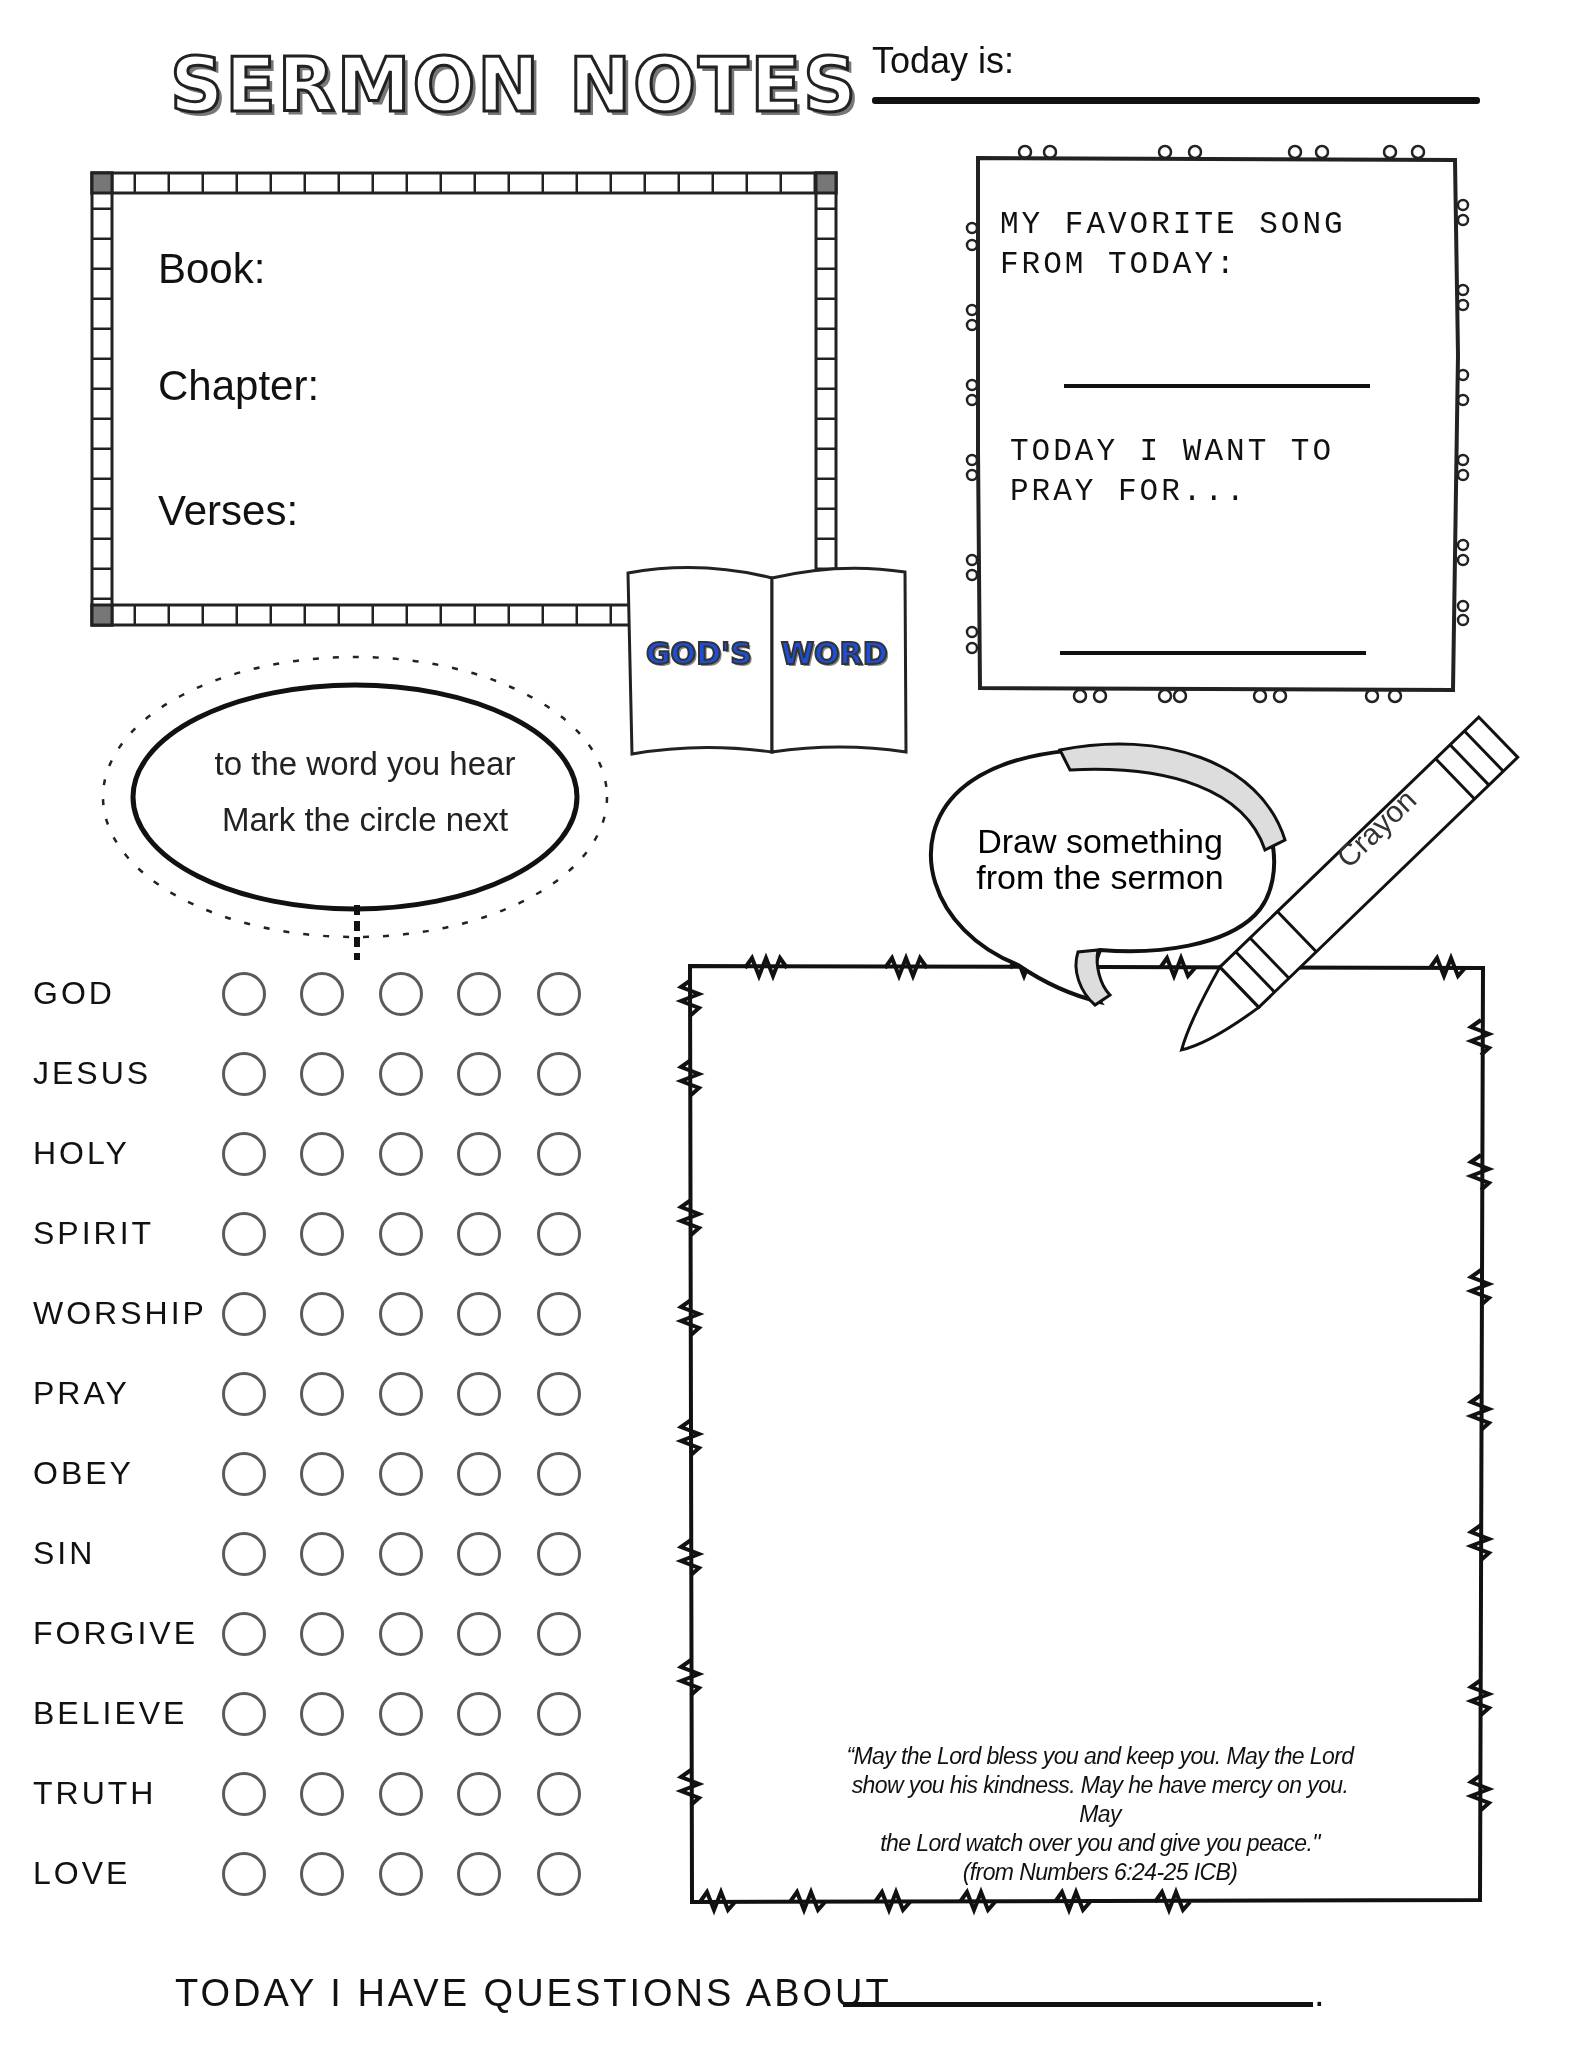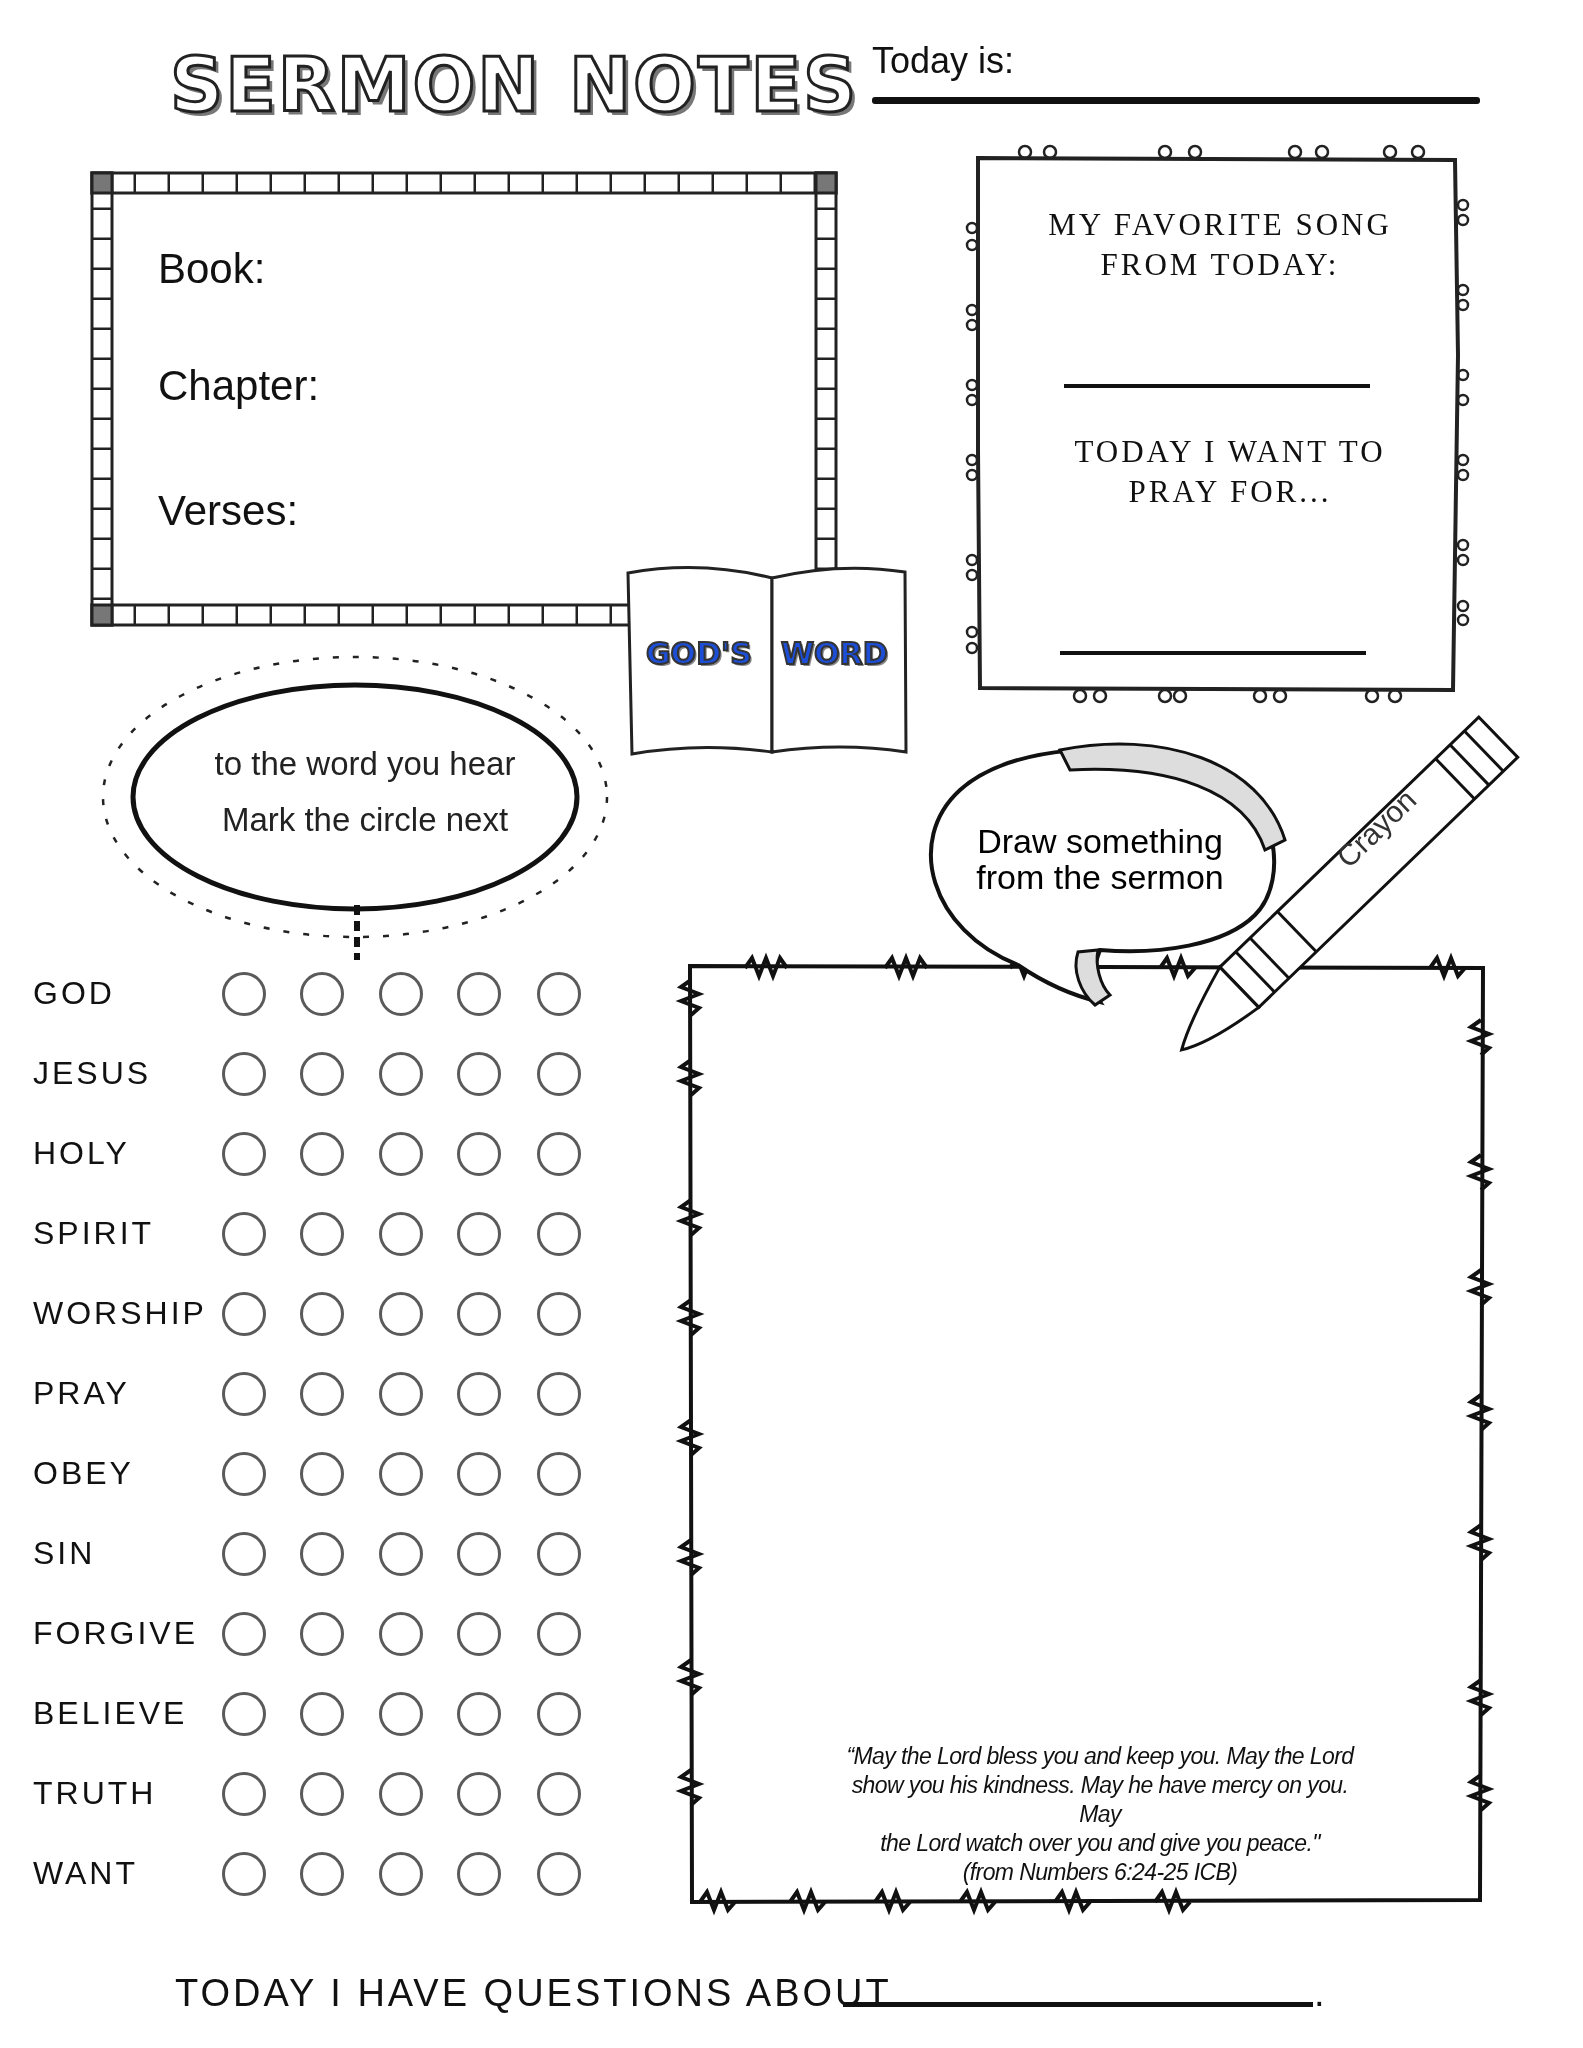--- a/index.html
+++ b/index.html
@@ -12,21 +12,21 @@
            color:#fff; -webkit-text-stroke:3px #222; text-shadow:4px 4px 0 #777; line-height:1; }
 
   
   .today-label { left:872px; top:40px; font-size:36px; color:#111; }
   .today-line { left:872px; top:97px; width:608px; height:7px; background:#111; border-radius:3px; }
 
   
   .bcv-label { font-size:42px; color:#111; }
 
   
-  .song-text { font-family:Liberation Serif, serif; font-size:31px; letter-spacing:3px; text-align:center; color:#111; line-height:40px; }
+  .song-text { font-family:Liberation Mono, monospace; font-size:31px; letter-spacing:3px; color:#111; line-height:40px; }
   .blank-line { height:4px; background:#111; }
 
   
   .mark-text { font-size:33px; text-align:center; line-height:56px; color:#222; width:380px; }
 
   
   .word { left:33px; font-family:"Liberation Sans", sans-serif; font-size:32px; letter-spacing:3px; color:#111; }
   .circ { width:44px; height:44px; border:3px solid #5a5a5a; border-radius:50%; box-sizing:border-box; background:transparent; cursor:pointer; }
 
   
@@ -164,21 +164,21 @@
   <div class="abs word" style="top:1055px;">JESUS</div>
   <div class="abs word" style="top:1135px;">HOLY</div>
   <div class="abs word" style="top:1215px;">SPIRIT</div>
   <div class="abs word" style="top:1295px;">WORSHIP</div>
   <div class="abs word" style="top:1375px;">PRAY</div>
   <div class="abs word" style="top:1455px;">OBEY</div>
   <div class="abs word" style="top:1535px;">SIN</div>
   <div class="abs word" style="top:1615px;">FORGIVE</div>
   <div class="abs word" style="top:1695px;">BELIEVE</div>
   <div class="abs word" style="top:1775px;">TRUTH</div>
-  <div class="abs word" style="top:1855px;">WANT</div>
+  <div class="abs word" style="top:1855px;">LOVE</div>
 
   <div id="circle-grid">
       <div class="abs circ" style="left: 222px; top: 972px;"></div>
       <div class="abs circ" style="left: 300px; top: 972px;"></div>
       <div class="abs circ" style="left: 379px; top: 972px;"></div>
       <div class="abs circ" style="left: 457px; top: 972px;"></div>
       <div class="abs circ" style="left: 537px; top: 972px;"></div>
       <div class="abs circ" style="left: 222px; top: 1052px;"></div>
       <div class="abs circ" style="left: 300px; top: 1052px;"></div>
       <div class="abs circ" style="left: 379px; top: 1052px;"></div>

